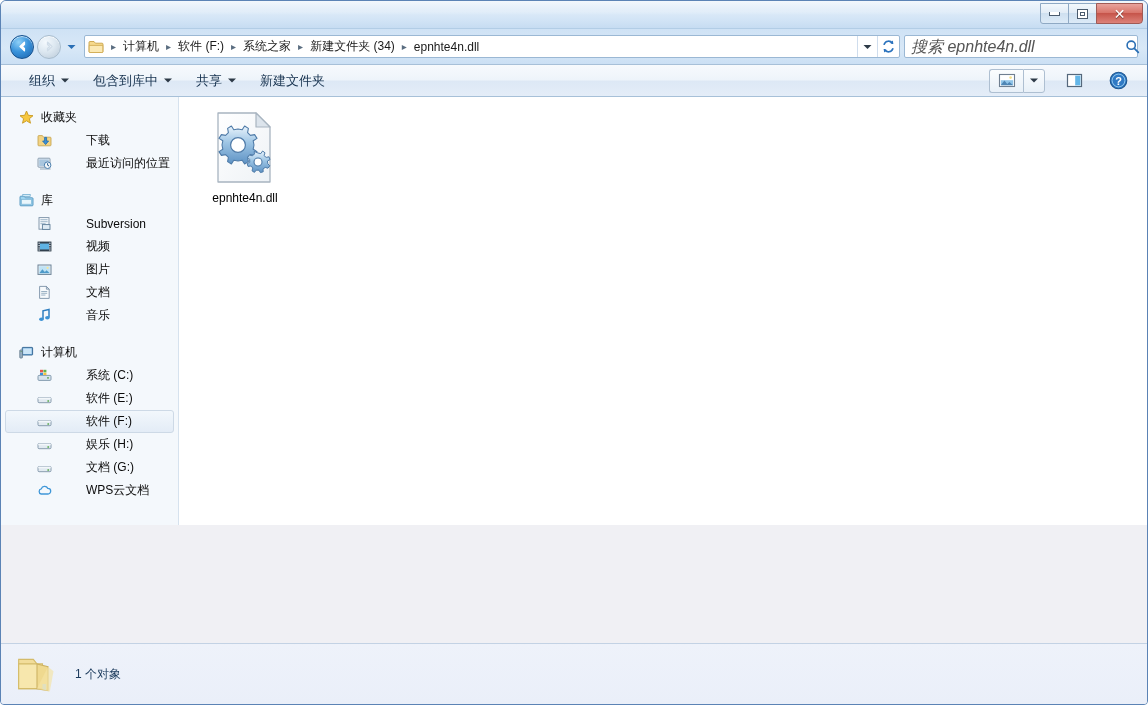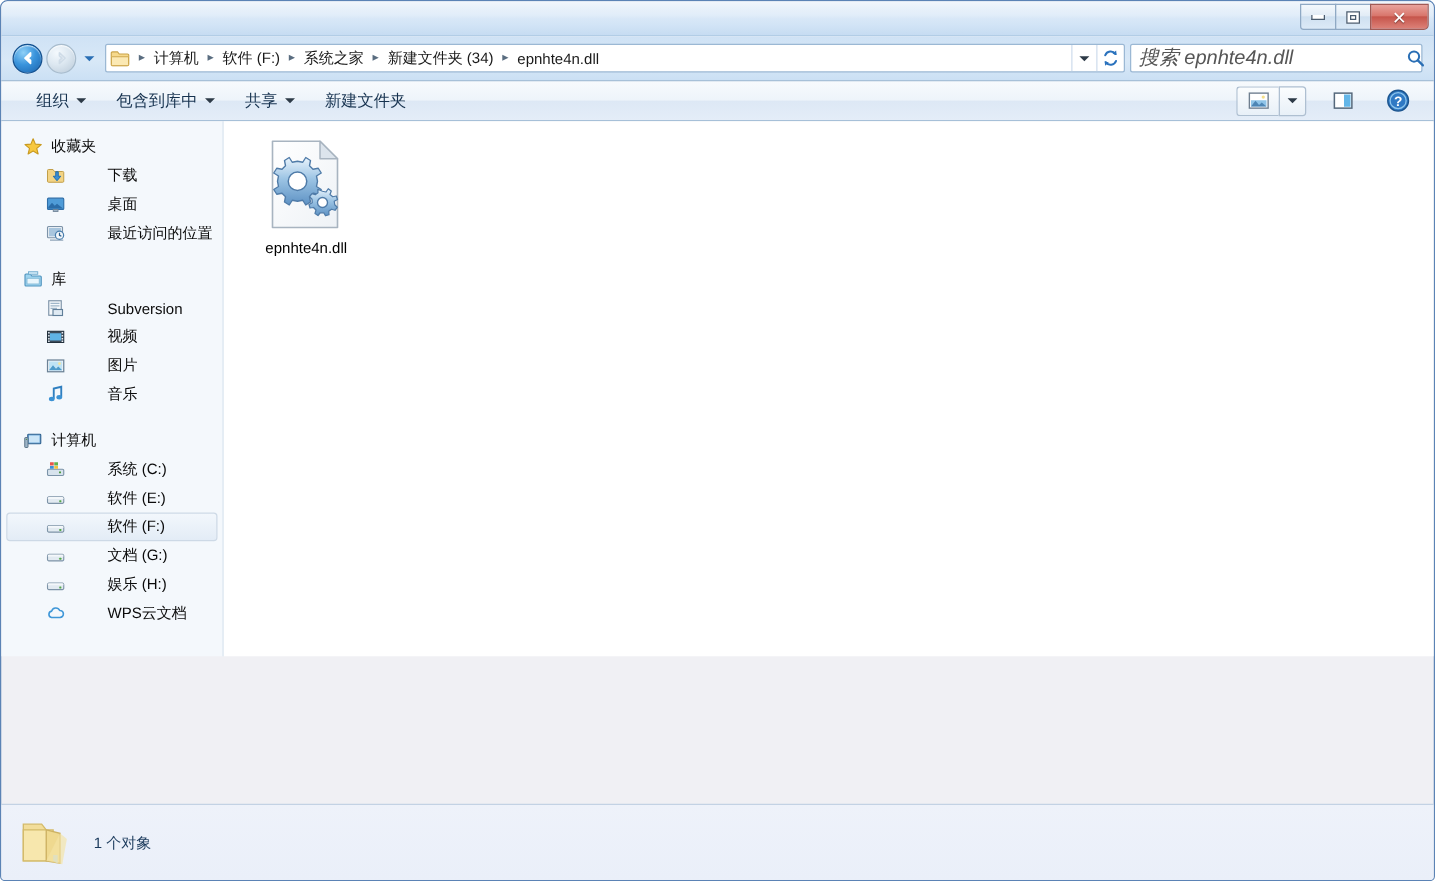--- a/index.html
+++ b/index.html
@@ -400,30 +400,20 @@
           <span>收藏夹</span>
         </div>
         <div class="nav-row child">
           <span class="nav-icon">
             <svg width="15" height="15" viewBox="0 0 15 15">
               <path d="M1 3.4 A0.8 0.8 0 0 1 1.8 2.6 L5.4 2.6 L6.6 4.2 L13.2 4.2 A0.8 0.8 0 0 1 14 5 L14 12 A0.8 0.8 0 0 1 13.2 12.8 L1.8 12.8 A0.8 0.8 0 0 1 1 12 Z" fill="#f3d485" stroke="#c19f48" stroke-width="0.8"></path>
               <path d="M9.6 4.4 L9.6 8.0 L11.6 8.0 L8.6 11.6 L5.6 8.0 L7.6 8.0 L7.6 4.4 Z" fill="#3d8fd4" stroke="#1f6cae" stroke-width="0.8" stroke-linejoin="round"></path>
             </svg>
           </span>
           <span>下载</span>
-        </div>
-        <div class="nav-row child">
-          <span class="nav-icon">
-            <svg width="15" height="15" viewBox="0 0 15 15">
-              <rect x="1" y="2.5" width="13" height="9" rx="0.8" fill="#4f9cd8" stroke="#2e6ea8" stroke-width="0.9"></rect>
-              <path d="M1.6 9.6 L4.6 6.2 L6.8 8.6 L8.6 7.0 L13.4 10.8 L1.6 10.8 Z" fill="#2a6ca8"></path>
-              <rect x="5.6" y="11.6" width="3.8" height="1.6" fill="#9fb4c6" stroke="#6f8397" stroke-width="0.7"></rect>
-            </svg>
-          </span>
-          <span>桌面</span>
         </div>
         <div class="nav-row child">
           <span class="nav-icon">
             <svg width="15" height="15" viewBox="0 0 15 15">
               <rect x="1" y="2.2" width="12" height="9" rx="0.8" fill="#e8eef4" stroke="#7d93a8" stroke-width="0.9"></rect>
               <rect x="2.2" y="3.4" width="9.6" height="6.6" fill="#a9c6de"></rect>
               <path d="M3 12.6 L13.6 12.6 L13.6 13.6 L3 13.6 Z" fill="#8fa5b8"></path>
               <circle cx="10.6" cy="9.2" r="3.3" fill="#f3f7fa" stroke="#4a7fae" stroke-width="1"></circle>
               <path d="M10.6 7.2 L10.6 9.2 L12.1 10" fill="none" stroke="#2b5f8f" stroke-width="1"></path>
             </svg>
@@ -483,20 +473,34 @@
               <rect x="2.2" y="4.2" width="10.6" height="7" fill="#bfe3f5"></rect>
               <path d="M2.2 11.2 L5.4 7.2 L7.8 10 L9.6 8.2 L12.8 11.2 Z" fill="#4e9ac9"></path>
               <circle cx="10.6" cy="5.8" r="1.1" fill="#f8e59a"></circle>
             </svg>
           </span>
           <span>图片</span>
         </div>
         <div class="nav-row child">
           <span class="nav-icon">
             <svg width="15" height="15" viewBox="0 0 15 15">
+              <path d="M2.6 1.4 L9.4 1.4 L12.2 4.2 L12.2 13.4 L2.6 13.4 Z" fill="#f7fafc" stroke="#7b91a6" stroke-width="0.9"></path>
+              <path d="M9.4 1.4 L9.4 4.2 L12.2 4.2 Z" fill="#d6e3ee" stroke="#7b91a6" stroke-width="0.8"></path>
+              <g fill="#8fa8bd">
+                <rect x="4.2" y="6" width="6" height="0.9"></rect>
+                <rect x="4.2" y="7.8" width="6" height="0.9"></rect>
+                <rect x="4.2" y="9.6" width="4.2" height="0.9"></rect>
+              </g>
+            </svg>
+          </span>
+          <span>文档</span>
+        </div>
+        <div class="nav-row child">
+          <span class="nav-icon">
+            <svg width="15" height="15" viewBox="0 0 15 15">
               <path d="M6 11 L6 2.8 L12 1.4 L12 9.6" fill="none" stroke="#2f7fc0" stroke-width="1.5"></path>
               <ellipse cx="4.4" cy="11.2" rx="2.3" ry="1.8" fill="#3c92d4"></ellipse>
               <ellipse cx="10.4" cy="9.8" rx="2.3" ry="1.8" fill="#3c92d4"></ellipse>
             </svg>
           </span>
           <span>音乐</span>
         </div>
       </div>
 
       <div class="nav-spacer"></div>
@@ -554,32 +558,32 @@
         </div>
 
         <div class="nav-row child">
           <span class="nav-icon">
             <svg width="15" height="15" viewBox="0 0 15 15">
               <path d="M1 7.6 A1.1 1.1 0 0 1 2.1 6.5 L12.9 6.5 A1.1 1.1 0 0 1 14 7.6 L14 10.6 A1.1 1.1 0 0 1 12.9 11.7 L2.1 11.7 A1.1 1.1 0 0 1 1 10.6 Z" fill="#e2eaf1" stroke="#7d93a7" stroke-width="0.9"></path>
               <path d="M1.2 8.2 L13.8 8.2 L13.8 7.6 A1.1 1.1 0 0 0 12.7 6.6 L2.3 6.6 A1.1 1.1 0 0 0 1.2 7.6 Z" fill="#f3f7fa"></path>
               <rect x="10.4" y="9.2" width="1.7" height="1.5" rx="0.3" fill="#55a84a"></rect>
             </svg>
           </span>
-          <span>文档 (G:)</span>
+          <span>娱乐 (H:)</span>
         </div>
 
         <div class="nav-row child">
           <span class="nav-icon">
             <svg width="15" height="15" viewBox="0 0 15 15">
               <path d="M1 7.6 A1.1 1.1 0 0 1 2.1 6.5 L12.9 6.5 A1.1 1.1 0 0 1 14 7.6 L14 10.6 A1.1 1.1 0 0 1 12.9 11.7 L2.1 11.7 A1.1 1.1 0 0 1 1 10.6 Z" fill="#e2eaf1" stroke="#7d93a7" stroke-width="0.9"></path>
               <path d="M1.2 8.2 L13.8 8.2 L13.8 7.6 A1.1 1.1 0 0 0 12.7 6.6 L2.3 6.6 A1.1 1.1 0 0 0 1.2 7.6 Z" fill="#f3f7fa"></path>
               <rect x="10.4" y="9.2" width="1.7" height="1.5" rx="0.3" fill="#55a84a"></rect>
             </svg>
           </span>
-          <span>娱乐 (H:)</span>
+          <span>文档 (G:)</span>
         </div>
 
         <div class="nav-row child">
           <span class="nav-icon">
             <svg width="15" height="15" viewBox="0 0 15 15">
               <path d="M4.2 11 A2.6 2.6 0 0 1 4.3 5.9 A3.5 3.5 0 0 1 10.8 5.4 A2.8 2.8 0 0 1 11 11 Z" fill="none" stroke="#3f97d8" stroke-width="1.3" stroke-linejoin="round"></path>
             </svg>
           </span>
           <span>WPS云文档</span>
         </div>

